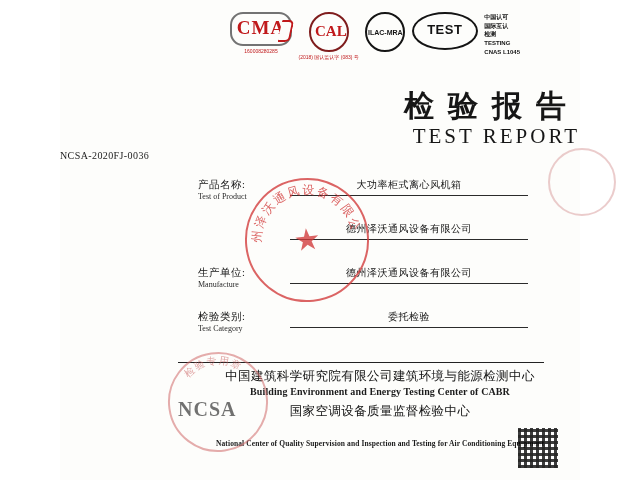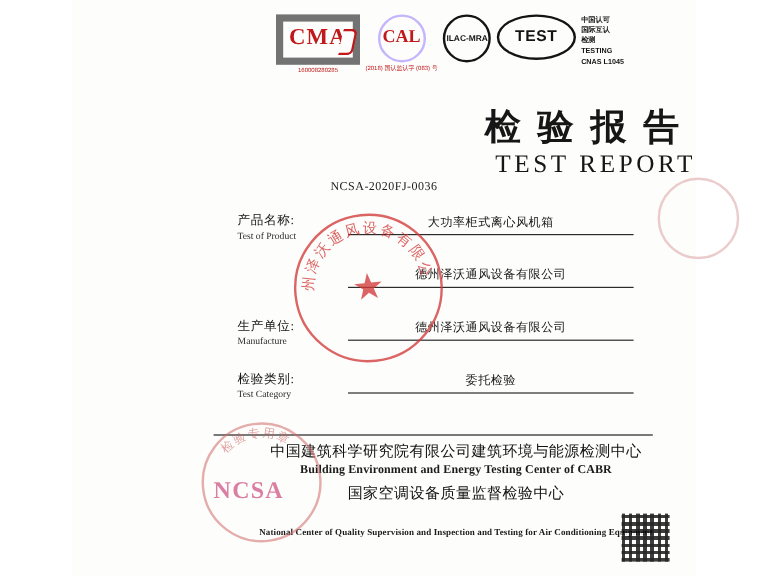--- a/index.html
+++ b/index.html
@@ -50,22 +50,22 @@
     line-height: 1.25;
     margin-top: 2px;
     white-space: nowrap;
     font-family: "Liberation Sans", sans-serif;
   }
   .red { color: #c0191b; }
 
   .cma-box {
     width: 58px;
     height: 30px;
-    border: 6px solid #737373;
-    border-radius: 0;
+    border: 2px solid #737373;
+    border-radius: 13px;
     color: #c0191b;
     font-family: "Liberation Serif", serif;
     font-weight: bold;
     font-size: 19px;
     line-height: 28px;
     letter-spacing: 1px;
     position: relative;
   }
   .cma-box::after {
     content: "";
@@ -78,28 +78,29 @@
     border-right: 2px solid #c0191b;
     border-top: 2px solid #c0191b;
     border-bottom: 2px solid #c0191b;
     border-radius: 0 5px 5px 0;
     transform: skewX(-12deg);
   }
 
   .cal-circle {
     width: 36px;
     height: 36px;
-    border: 2px solid #c4b5fd;
+    border: 2px solid #7f1d1d;
     border-radius: 50%;
     color: #c0191b;
     font-weight: bold;
     font-size: 15px;
     line-height: 34px;
     letter-spacing: 0px;
     font-family: "Liberation Serif", serif;
+    text-align: right;
   }
 
   .ilac-circle {
     width: 36px;
     height: 36px;
     border: 2px solid #141414;
     border-radius: 50%;
     color: #141414;
     font-size: 7px;
     line-height: 9px;
@@ -156,21 +157,20 @@
     font-size: 21px;
     letter-spacing: 3px;
     color: #161616;
     font-family: "Liberation Serif", serif;
   }
   .report-no {
     position: absolute;
     left: 0;
     top: 150px;
     width: 520px;
-    text-align: center;
     font-size: 10px;
     letter-spacing: 0.4px;
     color: #1c1c1c;
   }
 
   
   .fields {
     position: absolute;
     left: 138px;
     top: 178px;
@@ -312,21 +312,21 @@
     border: 2px solid #d79a9a;
     border-radius: 50%;
     opacity: .5;
   }
   .watermark {
     position: absolute;
     left: 118px;
     top: 398px;
     font-size: 20px;
     font-weight: bold;
-    color: #be185d;
+    color: #000000;
     opacity: .55;
     font-family: "Liberation Serif", serif;
     letter-spacing: 1px;
   }
   
   .qr {
     position: absolute;
     right: 22px;
     bottom: 12px;
     width: 40px;

